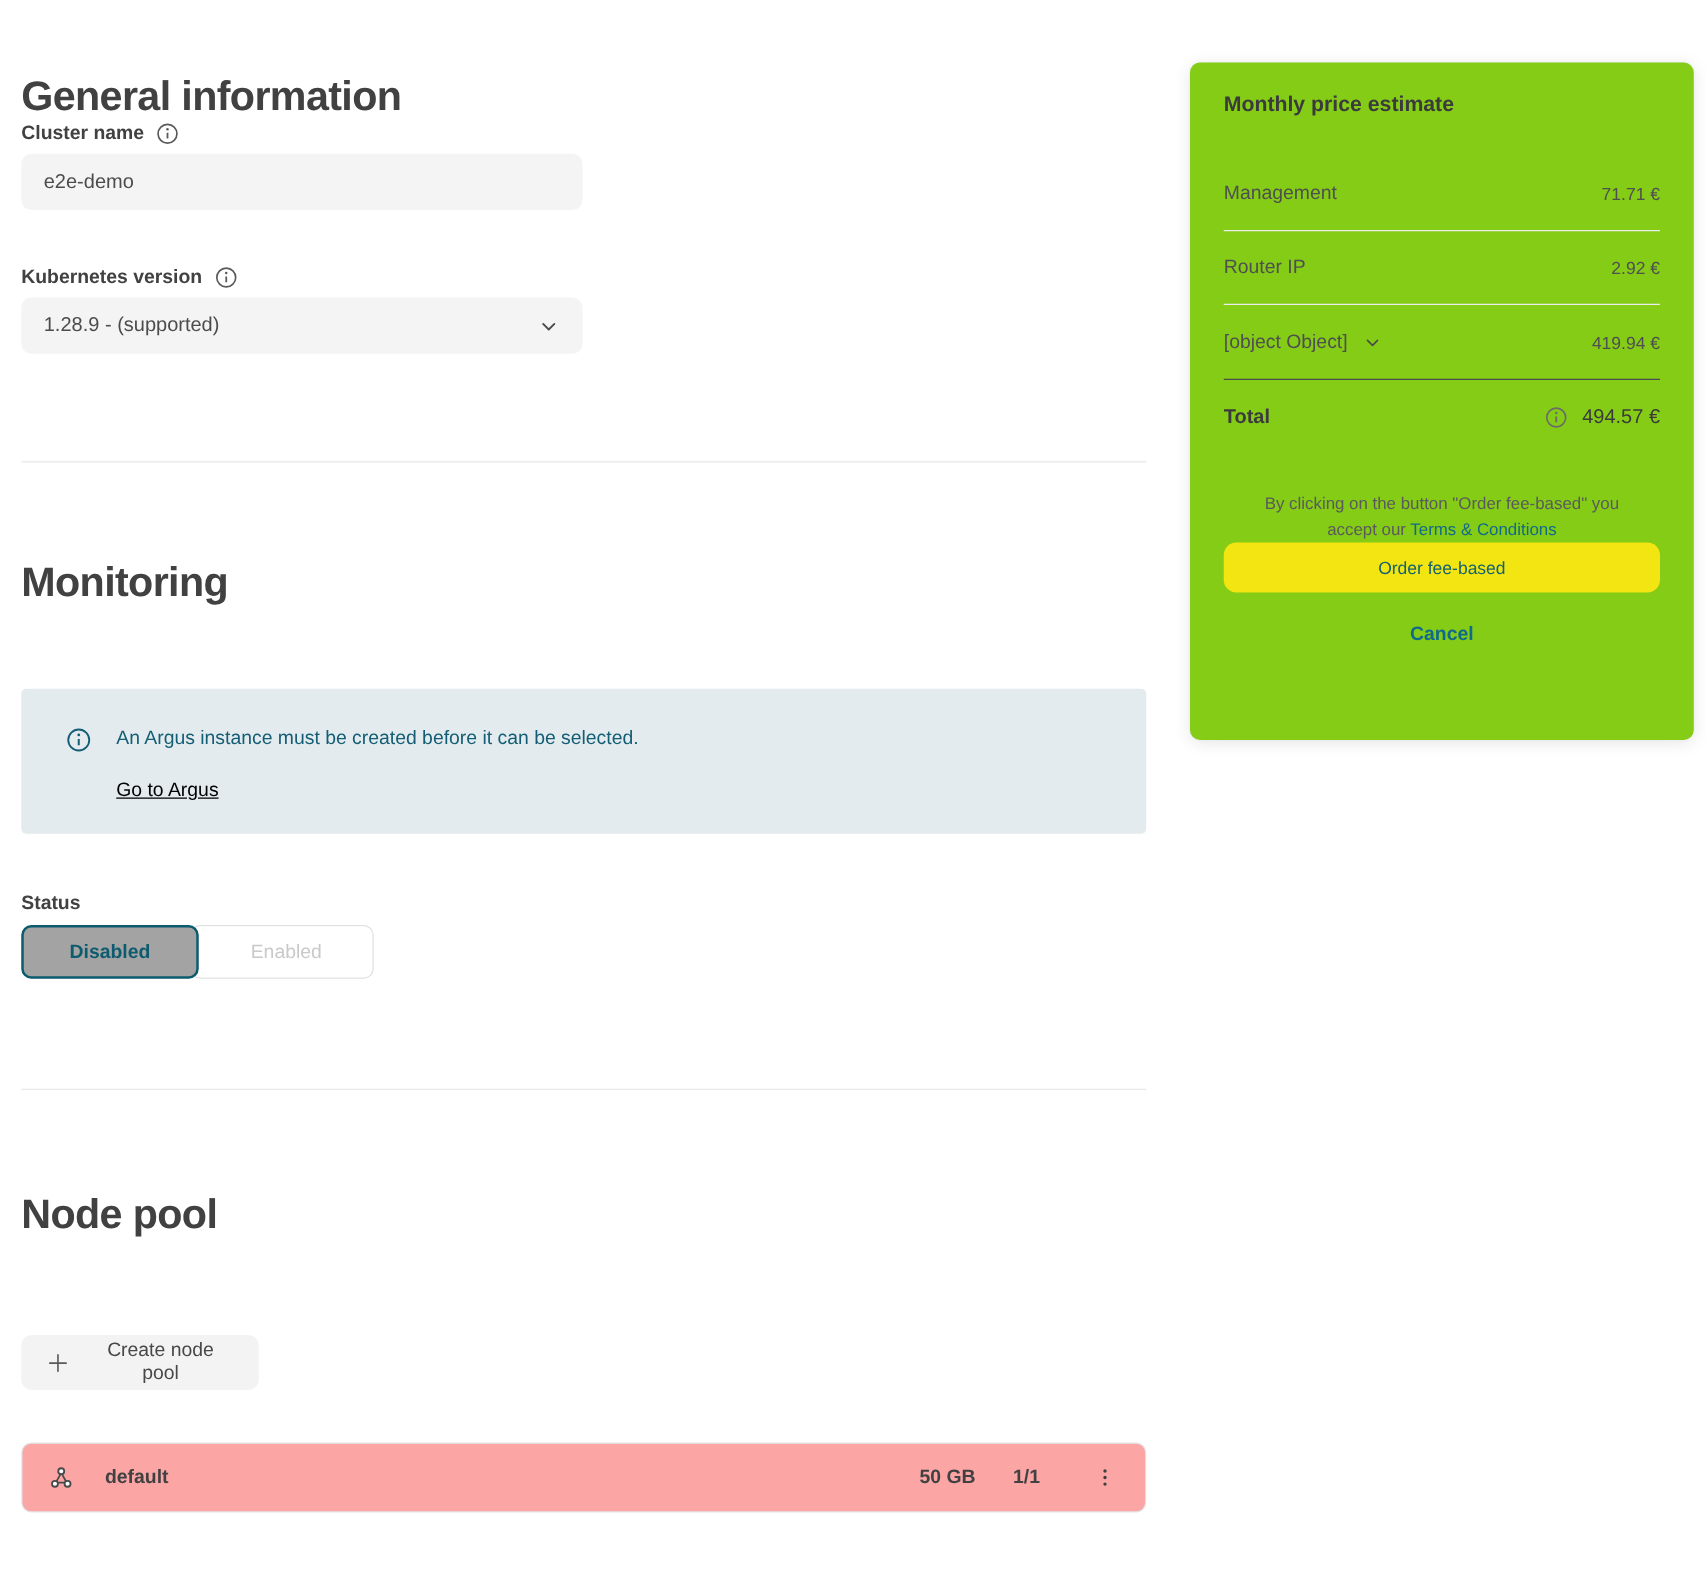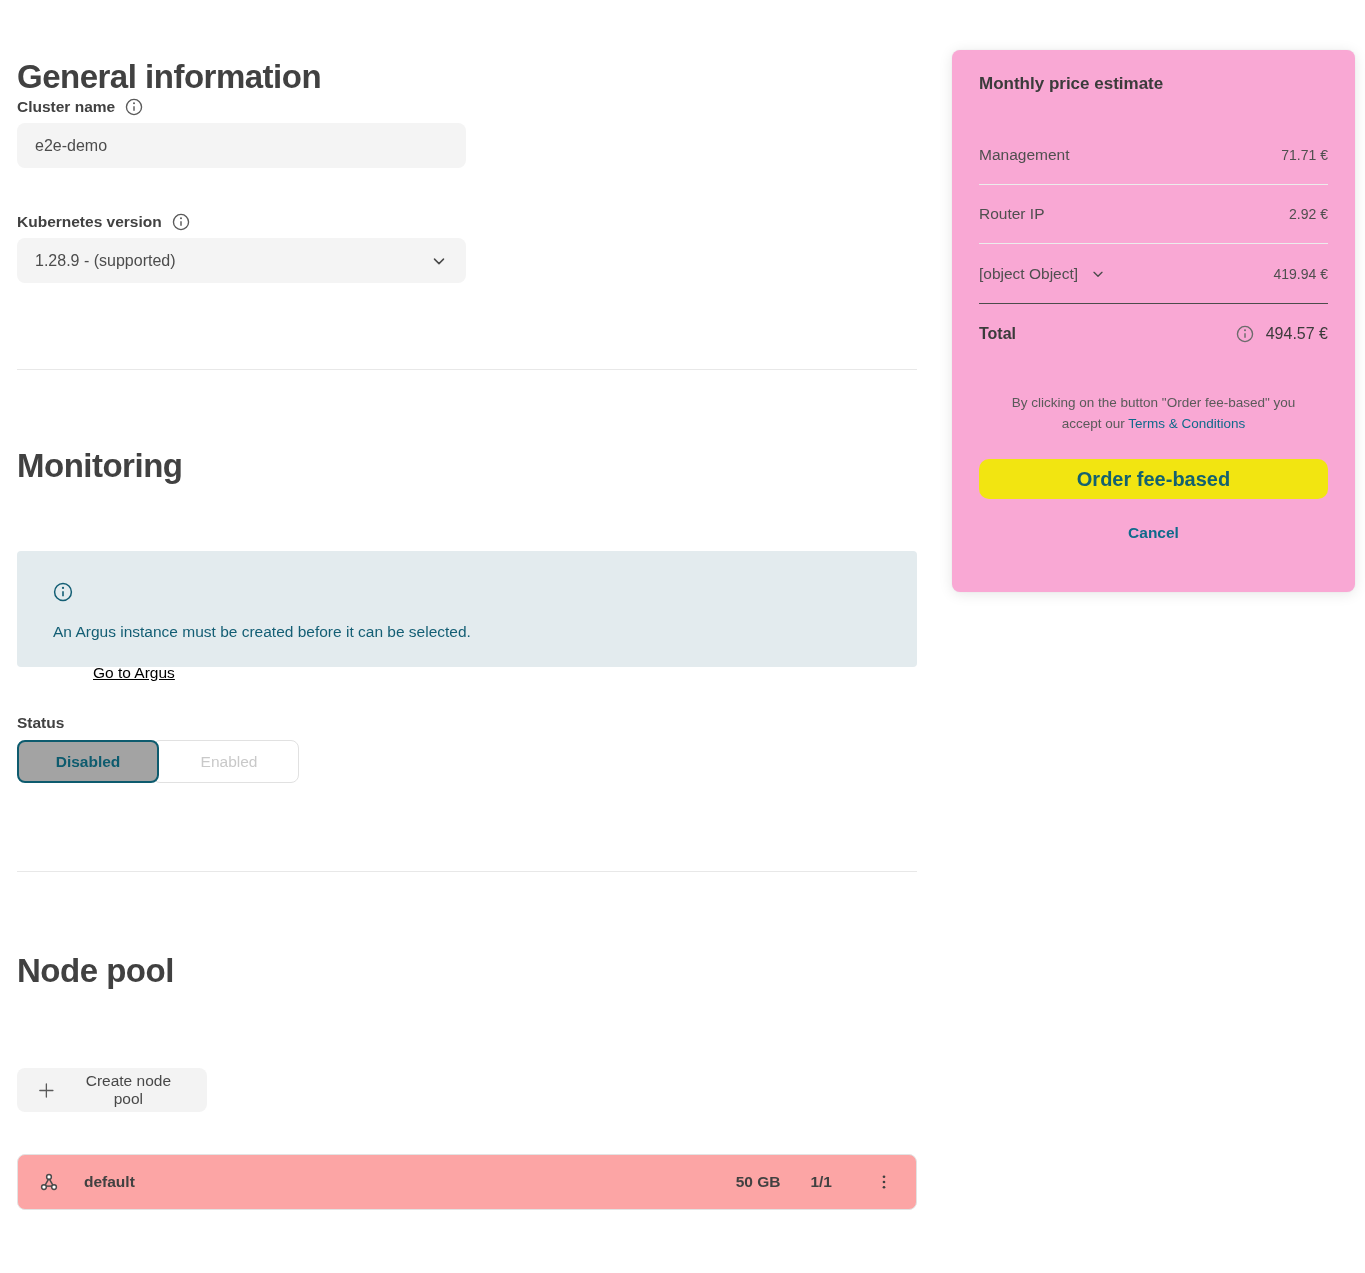--- a/index.html
+++ b/index.html
@@ -29,21 +29,21 @@
   .select-box { display:flex; align-items:center; justify-content:space-between; cursor:pointer; }
   .chevron-icon { width:18px; height:18px; color:#4a4a4a; display:inline-flex; }
   .chevron-icon svg { width:100%; height:100%; }
 
   .divider { height:1px; background:#e8e8e8; width:900px; }
   #divider-1 { margin-top:86px; }
   #divider-2 { margin-top:88px; }
 
   .info-banner { margin-top:64px; width:900px; height:116px; background:#e3ebee; border-radius:4px;
     padding:30px 36px 0 36px; }
-  .info-banner-row { display:flex; align-items:flex-start; gap:20px;flex-direction:column; }
+  .info-banner-row { display:flex; align-items:flex-start; gap:20px; }
   .info-banner .info-icon { width:20px; height:20px; color:#135e74; margin-top:1px; }
   .info-banner-text { font-size:15.5px; color:#135e74; line-height:20px; }
   .info-banner-link { display:inline-block; margin:22px 0 0 40px; font-size:15.5px; color:#000000;
     text-decoration:underline; cursor:pointer; }
 
   .status-label { margin-top:47px; font-size:15.5px; font-weight:700; color:#414141; }
   .segmented { margin-top:8px; display:flex; }
   .segment { height:43px; display:flex; align-items:center; justify-content:center;
     font-size:15.5px; cursor:pointer; background:#ffffff; }
   .segment.selected { width:142px; background:#a3a3a3; border:2px solid #0d5b6e; border-radius:8px;
@@ -63,43 +63,43 @@
   .pool-icon svg { width:100%; height:100%; }
   .pool-name { margin-left:24px; font-size:15.5px; font-weight:700; color:#414141; flex:1 1 auto; }
   .pool-storage, .pool-count { font-size:15.5px; font-weight:700; color:#414141; }
   .pool-storage { margin-right:30px; }
   .pool-count { margin-right:40px; }
   .kebab-btn { width:24px; height:24px; background:none; border:none; cursor:pointer; color:#3f3f3f;
     display:flex; align-items:center; justify-content:center; }
   .kebab-btn svg { width:18px; height:18px; }
 
   
-  .price-card { position:absolute; left:952px; top:50px; width:403px; height:542px; background:#f9a8d4;
+  .price-card { position:absolute; left:952px; top:50px; width:403px; height:542px; background:#84cc16;
     border-radius:8px; box-shadow:0 2px 14px rgba(0,0,0,0.10), 0 0 2px rgba(0,0,0,0.06);
     padding:24px 27px 0 27px; }
   .price-title { font-size:17px; font-weight:700; color:#3b3b3b; }
   .price-rows { margin-top:32px; }
   .price-row { height:59px; display:flex; align-items:center; justify-content:space-between;
     border-bottom:1px solid #ececec; }
   .price-row.last { border-bottom:1px solid #4c4c4c; height:60px; }
   .price-row-label { font-size:15.5px; color:#4f4f4f; display:flex; align-items:center; gap:12px; }
   .price-row-value { font-size:14px; color:#4f4f4f; }
   .price-chevron { width:16px; height:16px; color:#4a4a4a; display:inline-flex; }
   .price-chevron svg { width:100%; height:100%; }
   .total-row { height:59px; display:flex; align-items:center; justify-content:space-between; }
   .total-label { font-size:16px; font-weight:700; color:#3b3b3b; }
   .total-right { display:flex; align-items:center; gap:12px; }
   .total-right .info-icon { width:18px; height:18px; color:#6b6b6b; }
   .total-value { font-size:16px; font-weight:400; color:#3b3b3b; }
 
   .terms { margin:29px auto 0; width:320px; text-align:center; font-size:13.5px; line-height:21px; color:#5a5a5a; }
   .terms-link { color:#0f6a8b; cursor:pointer; }
 
-  .order-btn { margin-top:25px; width:349px; height:40px; background:#f2e511; border:none; border-radius:10px;
-    font-size:20px; font-weight:700; color:#14616f; font-family:"Liberation Sans", sans-serif; cursor:pointer; }
+  .order-btn { width:349px; height:40px; background:#f2e511; border:none; border-radius:10px;
+    font-size:14px; font-weight:400; color:#14616f; font-family:"Liberation Sans", sans-serif; cursor:pointer; }
   .cancel-btn { margin:25px auto 0; display:block; background:none; border:none; font-size:15.5px; font-weight:700;
     color:#0f6a8b; font-family:"Liberation Sans", sans-serif; cursor:pointer; }
 </style>
 </head>
 <body>
 
 <div class="content">
 
   <h1 class="section-title" id="general-title">General information</h1>
 

